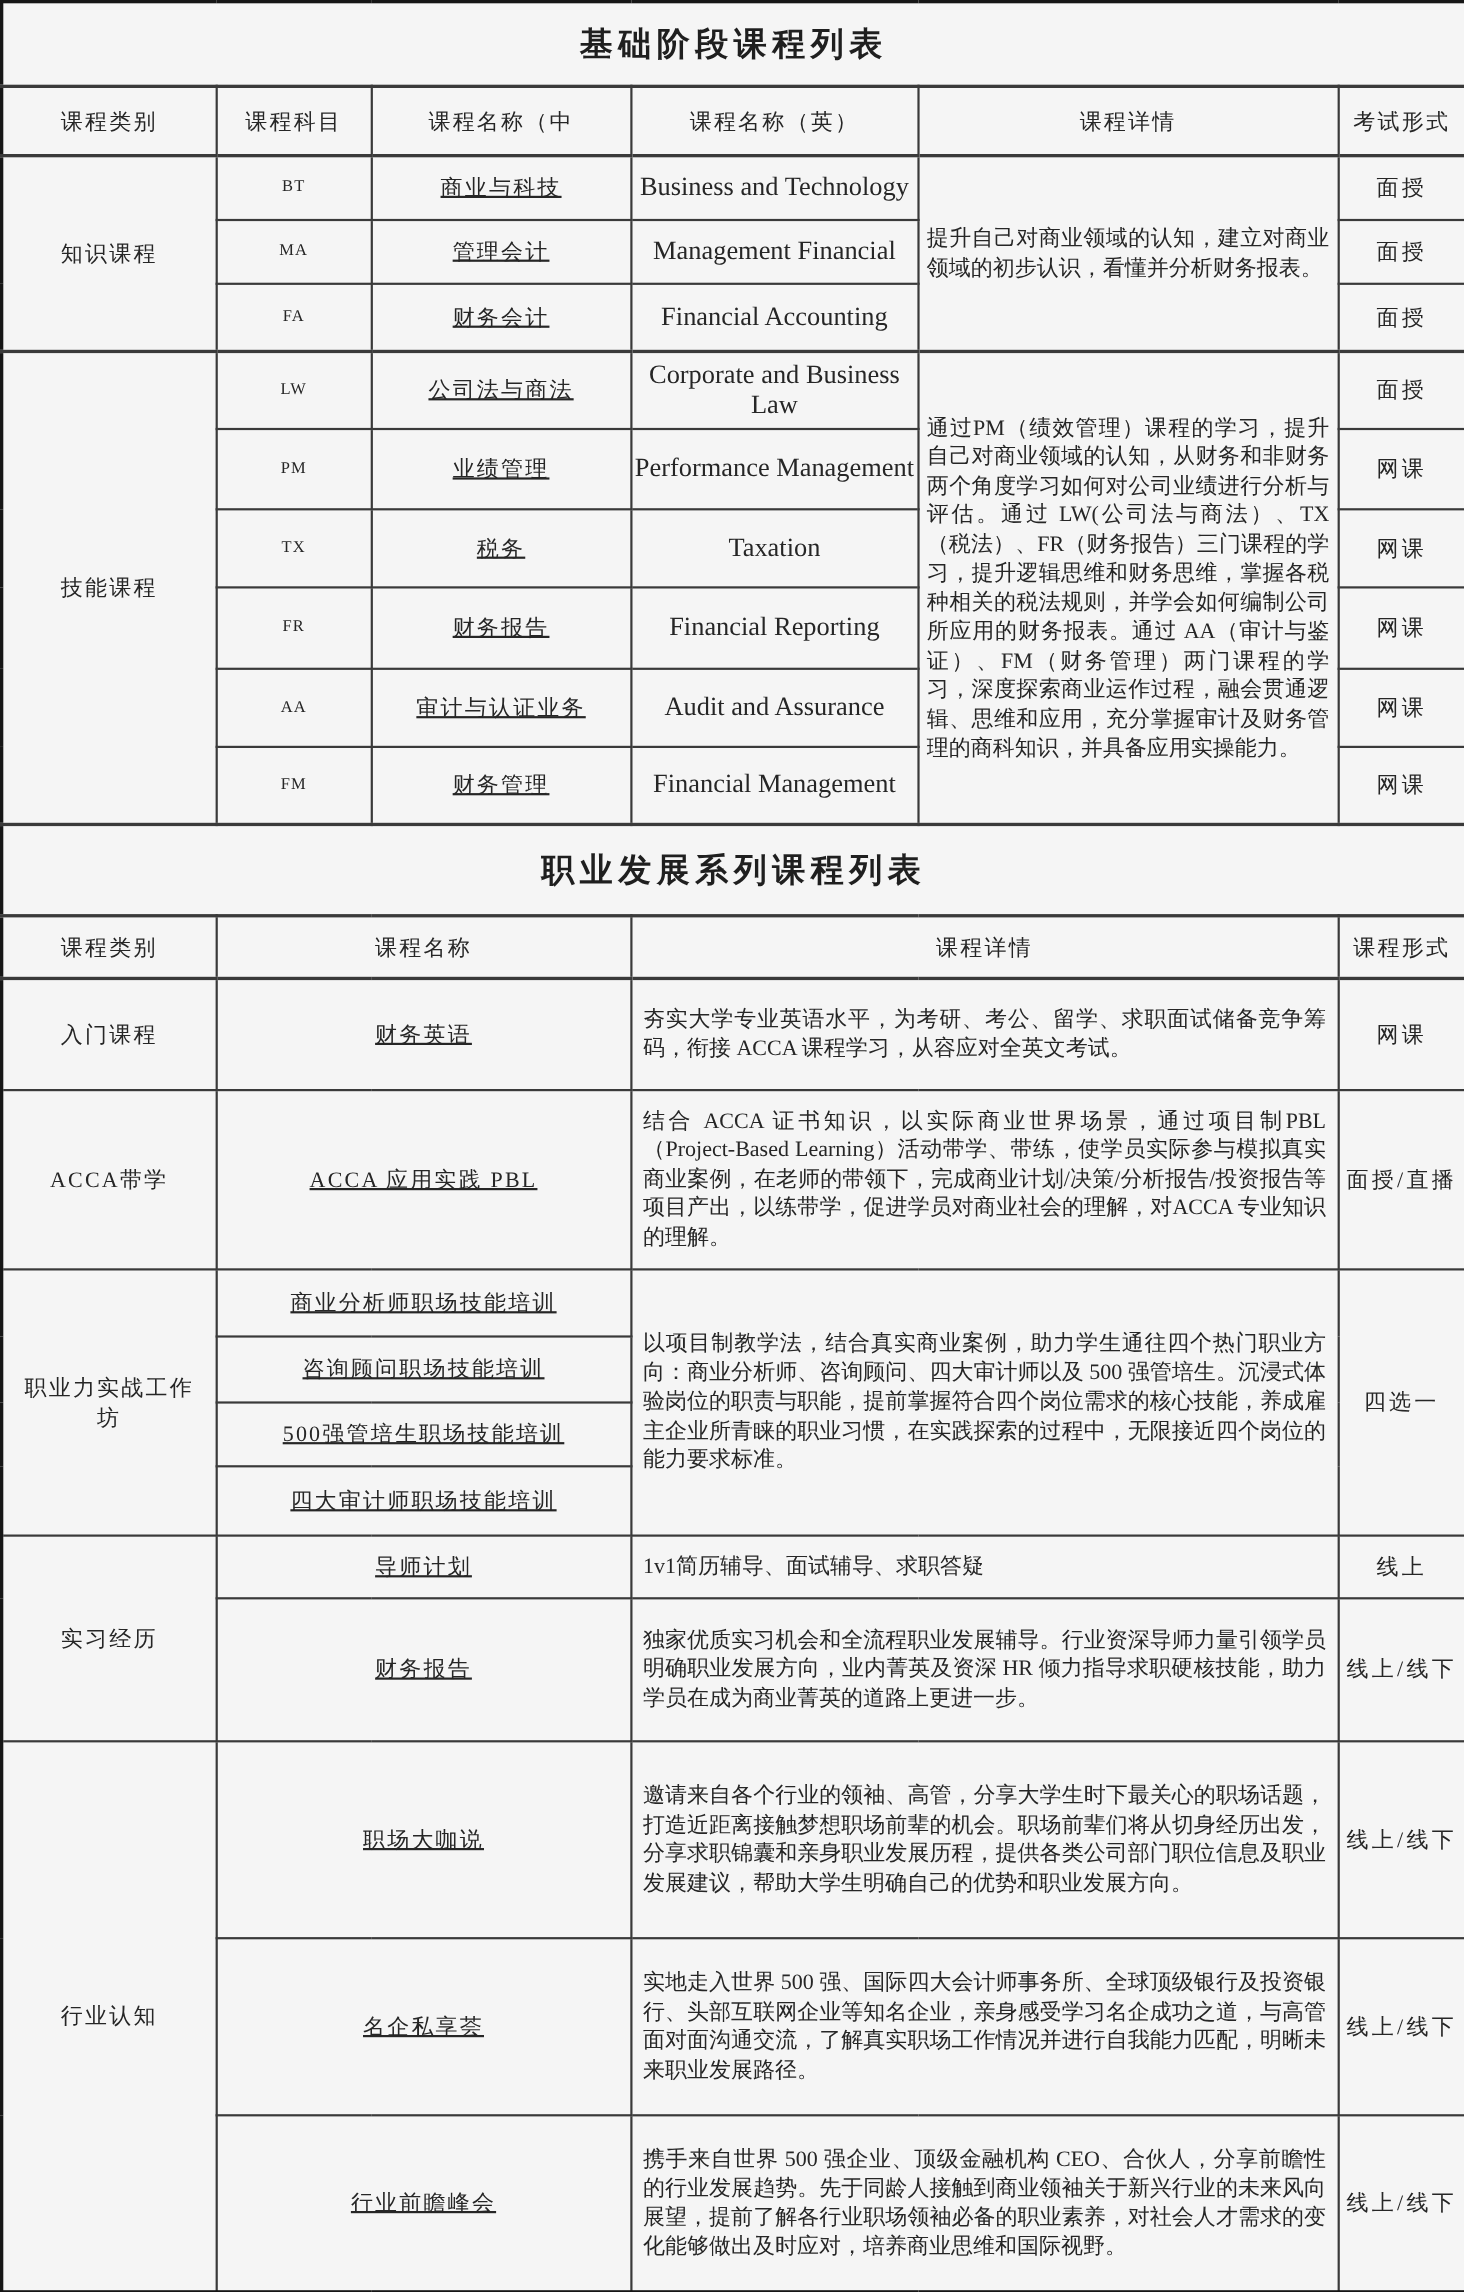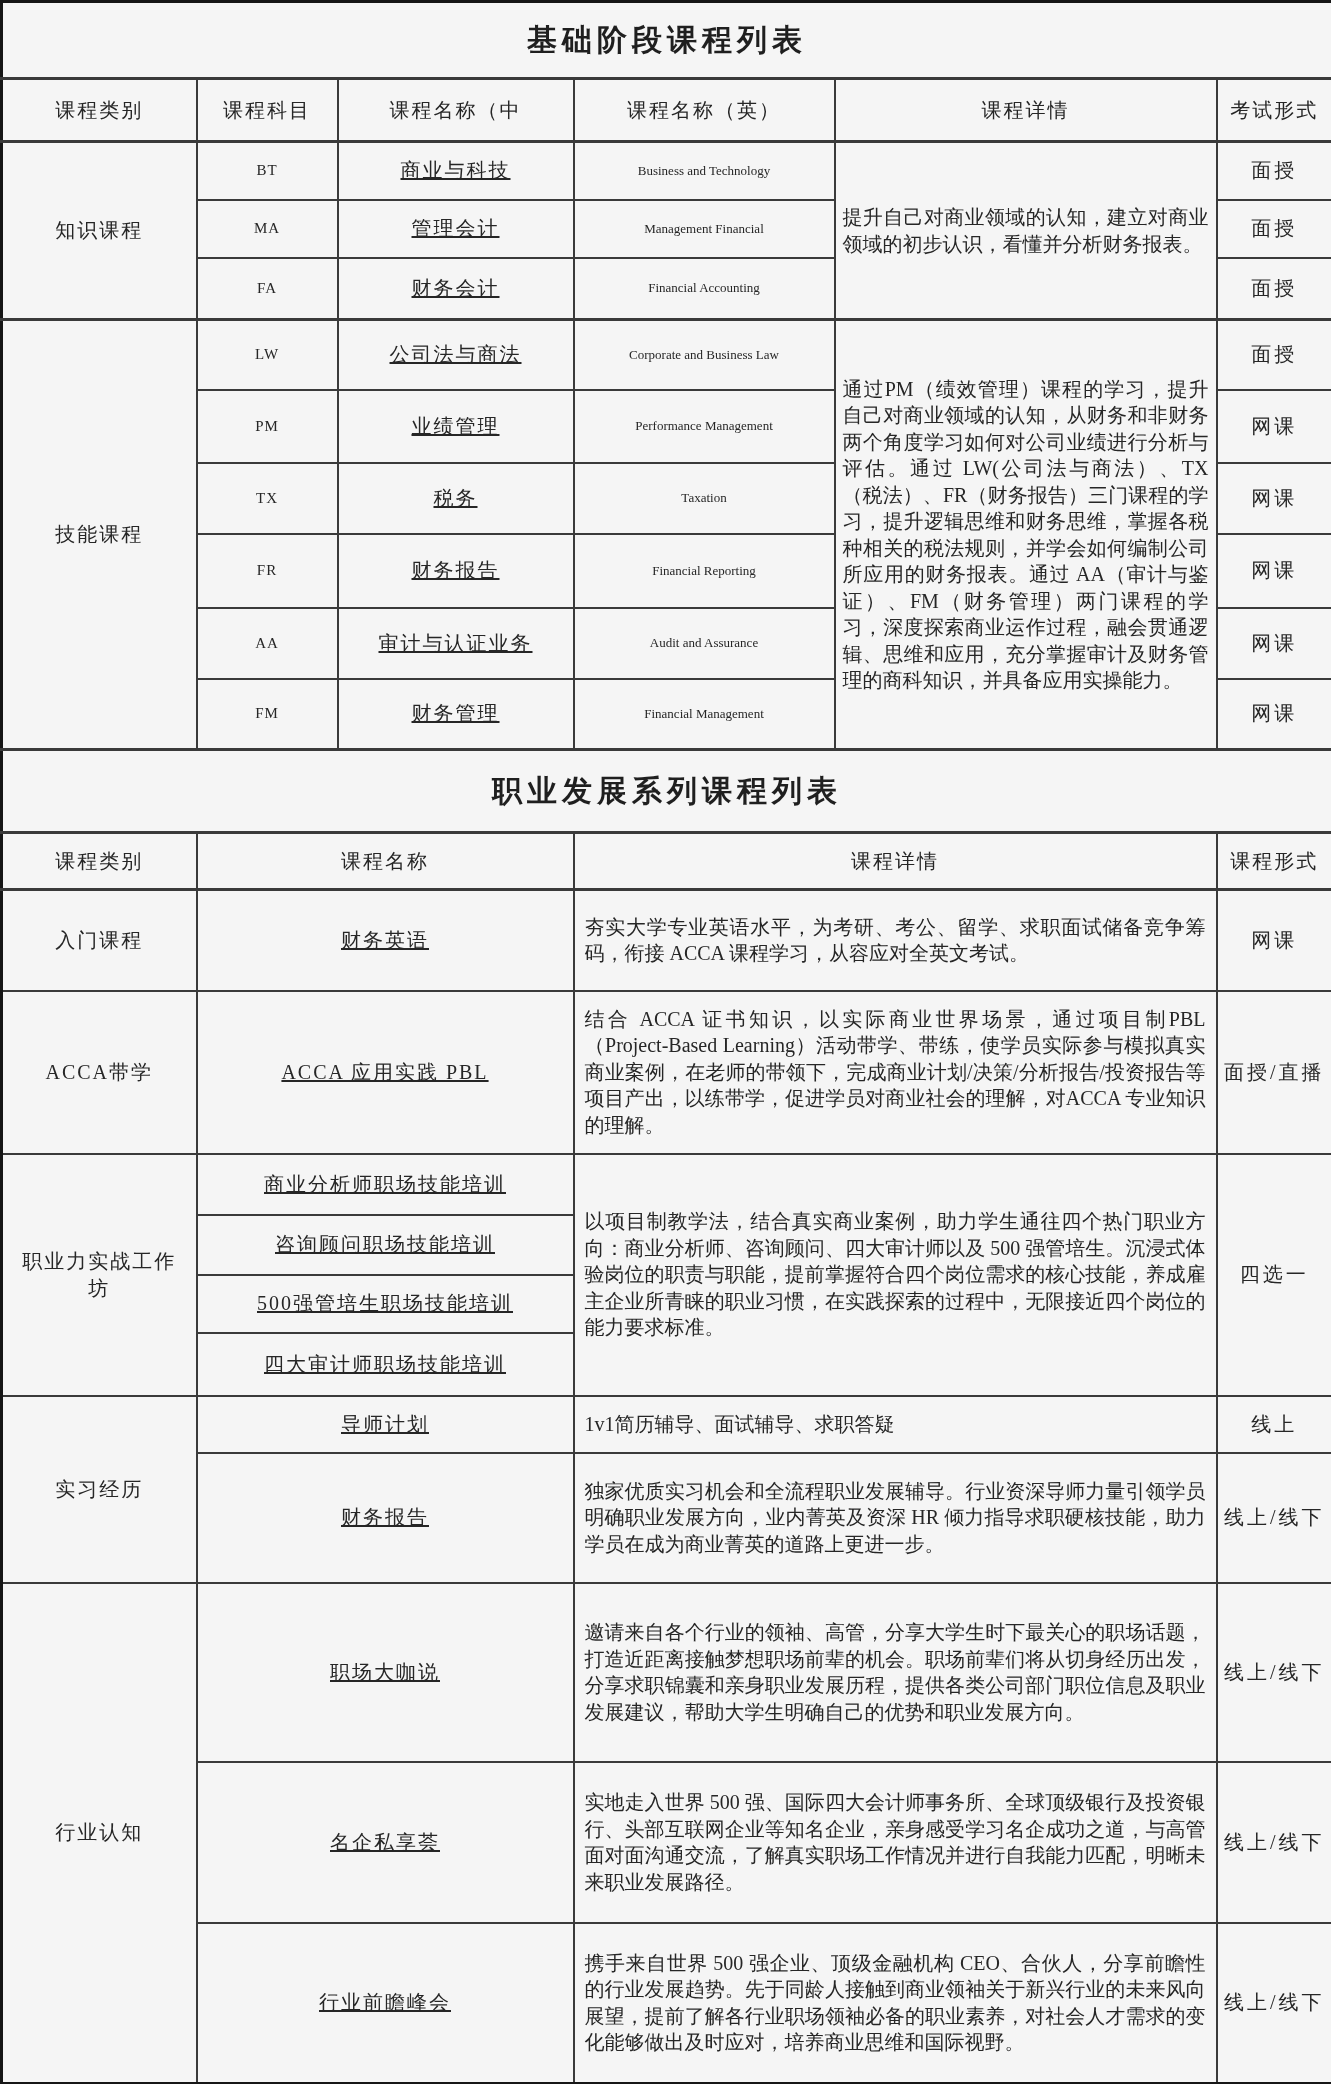--- a/index.html
+++ b/index.html
@@ -18,21 +18,21 @@
   }
   tr.title-row td{
     border-bottom-width:3px;
     font-size:30px;font-weight:600;letter-spacing:5px;color:#1f1f1f;
   }
   tr.hdr th{border-bottom-width:3px;letter-spacing:2px;}
   .grp-top{border-top-width:3px;}
   .cat{letter-spacing:2px;padding:0 14px;}
   .cn{letter-spacing:2px;text-decoration:underline;}
   .code{font-size:15px;letter-spacing:1px;}
-  .en{font-size:13px;letter-spacing:0;}
+  .en{font-size:24px;letter-spacing:0;}
   .form{letter-spacing:3px;}
   .detail{
     text-align:justify;vertical-align:middle;
     line-height:26.5px;letter-spacing:0;
     padding:2px 7px;
   }
   .detail.wide{padding:2px 10px;}
 </style>
 </head>
 <body>

